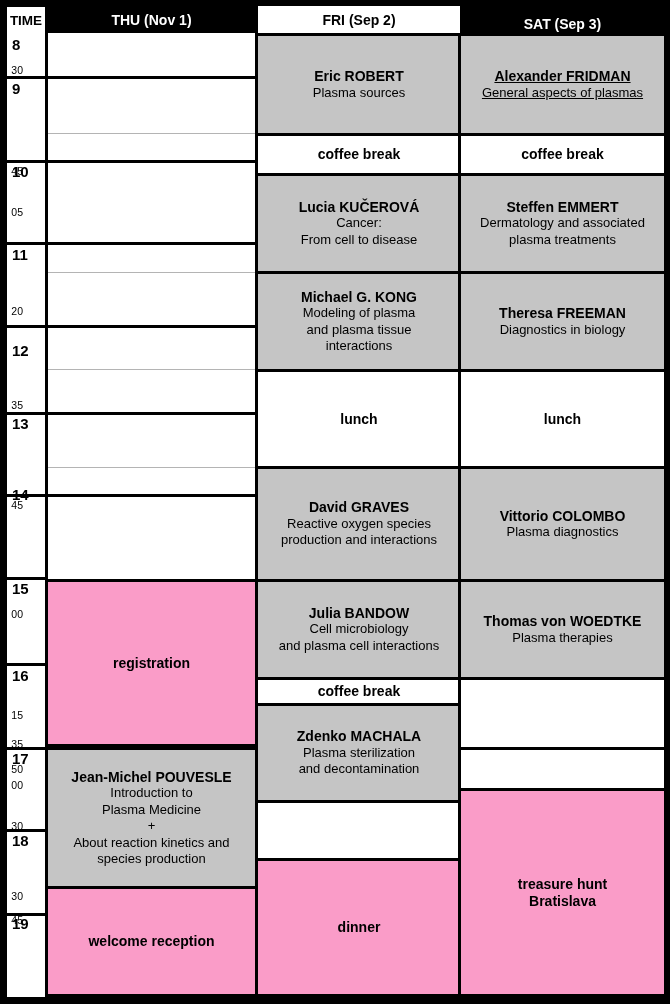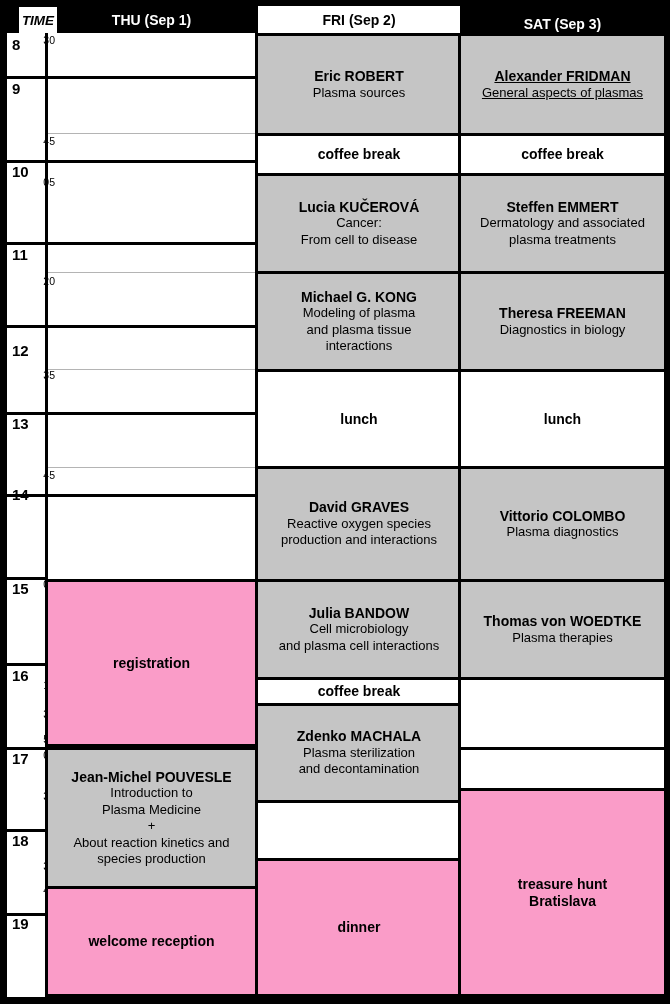--- a/index.html
+++ b/index.html
@@ -13,42 +13,42 @@
   .bg { position:absolute; background:#fff; }
   
   .hdr { position:absolute; display:flex; align-items:center; justify-content:center;
          font-weight:bold; font-size:14px; }
   .hdr.dark { color:#fff; background:transparent; }
   .hdr.light { color:#000; background:#fff; border:3px solid #000; box-sizing:border-box; }
   .hdr-time { position:absolute; background:#fff; color:#000; font-weight:bold; font-size:13.5px;
               display:flex; align-items:center; justify-content:center; }
   
   .hour-label { position:absolute; left:12px; width:24px; font-weight:bold; font-size:15px; color:#000; }
-  .minute-label { position:absolute; left:7px; width:48px; text-align:right; font-size:10.5px; color:#000; }
+  .minute-label { position:absolute; left:7px; width:16px; text-align:right; font-size:10.5px; color:#000;margin-top:30px; }
   
   .hline { position:absolute; background:#000; height:3px; }
   .hline.thin { background:#b4b4b4; height:1px; }
   .vline { position:absolute; background:#000; width:3px; }
   
   .cell { position:absolute; box-sizing:border-box; border:3px solid #000;
           display:flex; flex-direction:column; align-items:center; justify-content:center;
           text-align:center; padding:2px 6px; }
   .cell.lecture { background:#c5c5c5; }
   .cell.break   { background:#ffffff; }
   .cell.social  { background:#fa9cc8; }
   .cell .title    { font-weight:bold; font-size:14px; line-height:16.5px; color:#000; }
   .cell .subtitle { font-size:13px; line-height:16.5px; color:#000; }
 </style>
 </head>
 <body>
 
 <div class="stage">
 
-  <div class="hdr-time" style="left:19px;top:7px;width:38px;height:26px;font-style:italic;">TIME</div>
-  <div class="hdr dark" style="left:45px;top:4px;width:213px;height:32px;">THU (Sep 1)</div>
+  <div class="hdr-time" style="left:7px;top:7px;width:38px;height:26px;">TIME</div>
+  <div class="hdr dark" style="left:45px;top:4px;width:213px;height:32px;">THU (Nov 1)</div>
   <div class="hdr light" style="left:255px;top:3px;width:208px;height:33px;">FRI (Sep 2)</div>
   <div class="hdr dark" style="left:458px;top:8px;width:209px;height:32px;">SAT (Sep 3)</div>
 
   <div class="bg" style="left:7px;top:33px;width:38px;height:964px;"></div>
   <div class="bg" style="left:48px;top:33px;width:207px;height:964px;"></div>
 
   <div class="vline" style="left:45px;top:33px;height:964px;"></div>
 
   <div id="grid-lines">
       <div class="hline" style="left: 5px; width: 43px; top: 76px;"></div>

